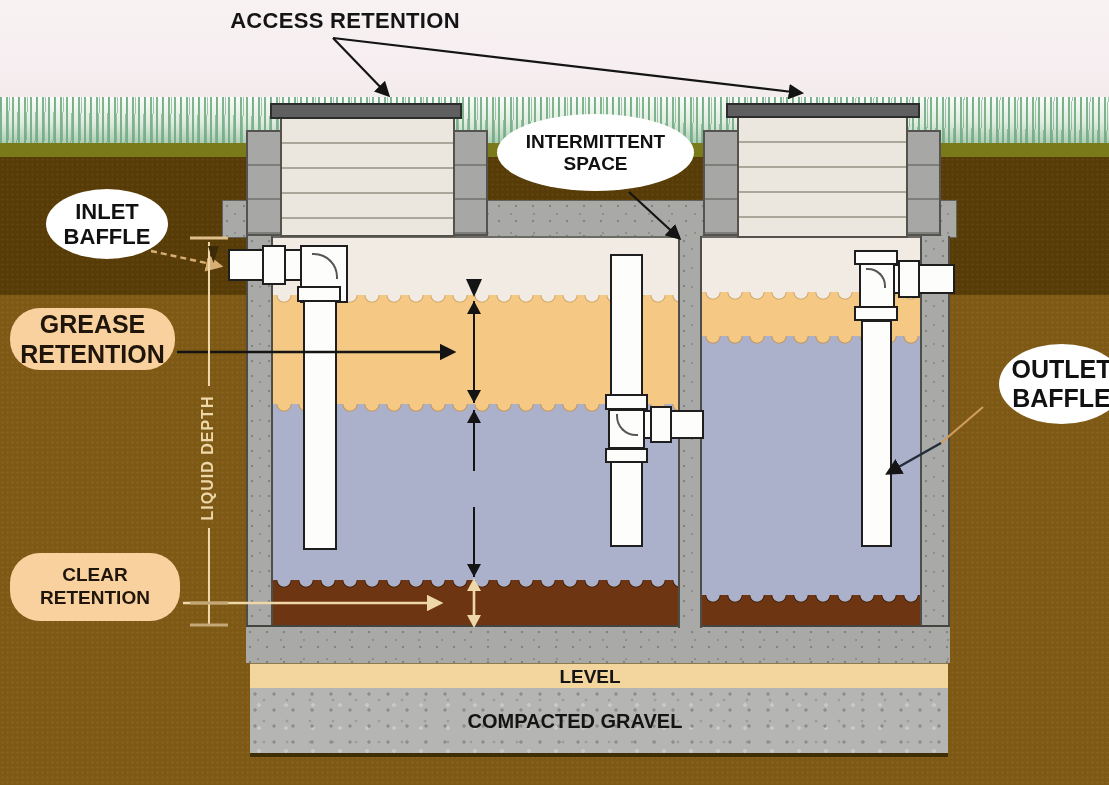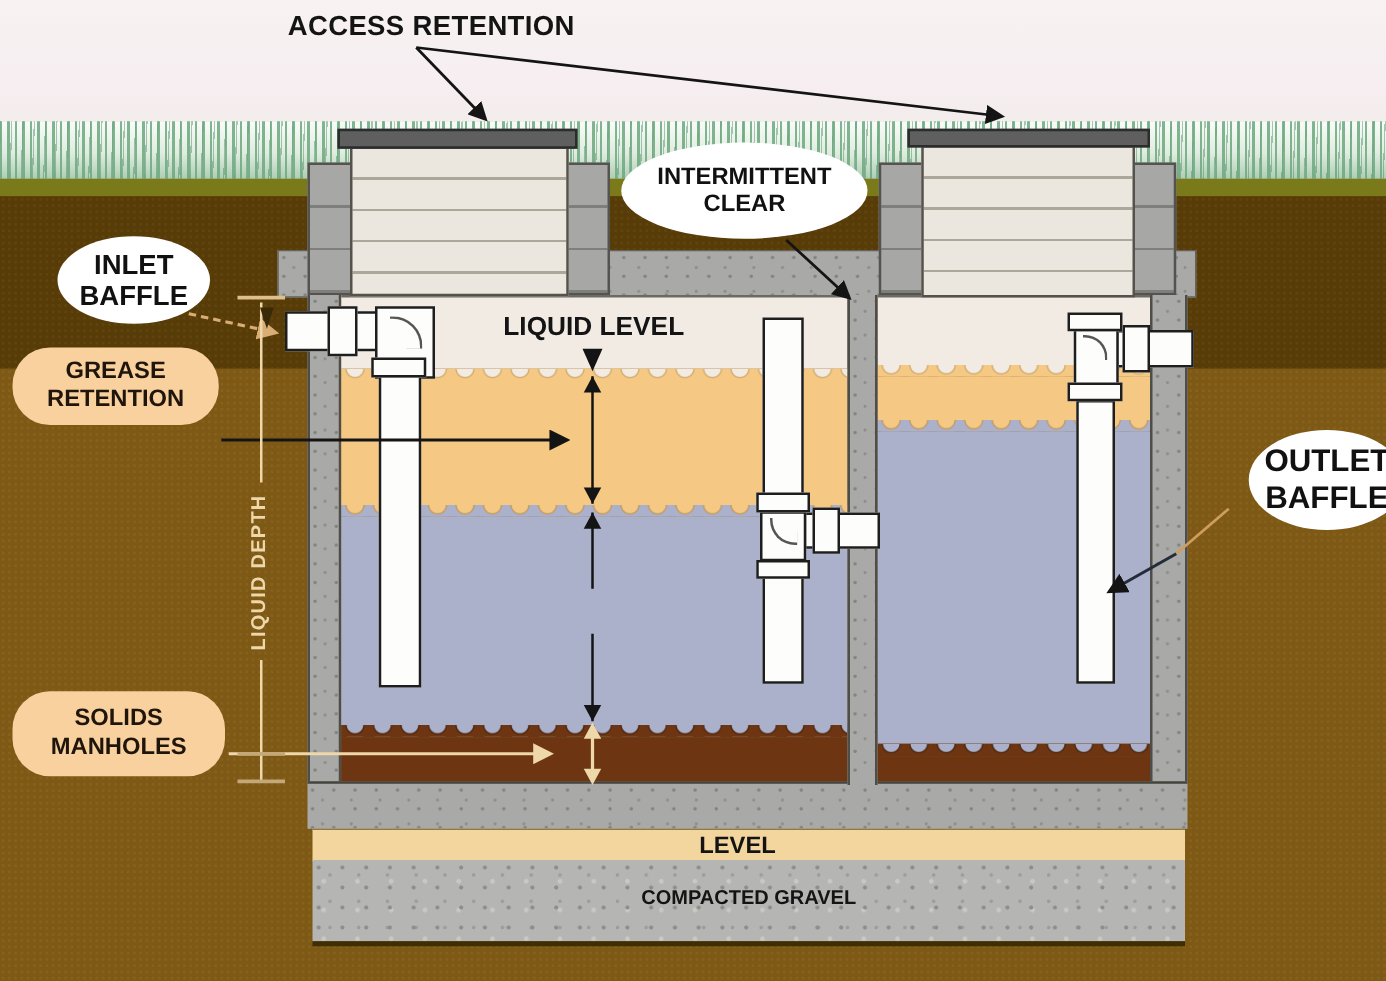--- a/index.html
+++ b/index.html
@@ -198,30 +198,29 @@
     <path d="M190 238 L228 238" stroke="#dfc08c" stroke-width="3" fill="none"></path>
     <path d="M190 603 L228 603" stroke="#c4a878" stroke-width="3" fill="none"></path>
     <path d="M190 625 L228 625" stroke="#c4a878" stroke-width="3" fill="none"></path>
     <polygon points="208,246 219,246 213.5,263" fill="#3a2a08"></polygon>
   </svg>
 
   <div class="lbl" style="left:225px;top:8px;width:240px;font-size:22px;letter-spacing:.3px;">ACCESS RETENTION</div>
 
   <div class="ellipse" style="left:46px;top:189px;width:122px;height:70px;font-size:22px;padding:0 14px;box-sizing:border-box;">INLET BAFFLE</div>
 
-  <div class="ellipse" style="left:497px;top:114px;width:197px;height:77px;font-size:19px;padding:0 30px;box-sizing:border-box;">INTERMITTENT CLEAR</div>
+  <div class="ellipse" style="left:497px;top:114px;width:197px;height:77px;font-size:19px;padding:0 30px;box-sizing:border-box;">INTERMITTENT SPACE</div>
 
   <div class="ellipse" style="left:999px;top:344px;width:125px;height:80px;font-size:25px;padding:0 18px;box-sizing:border-box;">OUTLET BAFFLE</div>
 
-  <div class="tanlbl" style="left:10px;top:278px;width:165px;height:62px;font-size:19px;padding:0 18px;box-sizing:border-box;">GREASE RETENTION</div>
-
-  <div class="tanlbl" style="left:10px;top:553px;width:170px;height:68px;font-size:19px;padding:0 20px;box-sizing:border-box;">SOLIDS MANHOLES</div>
-
-  <div class="lbl" style="left:385px;top:250px;width:180px;font-size:21px;">LIQUID LEVEL</div>
+  <div class="tanlbl" style="left:10px;top:308px;width:165px;height:62px;font-size:25px;padding:0 18px;box-sizing:border-box;">GREASE RETENTION</div>
+
+  <div class="tanlbl" style="left:10px;top:553px;width:170px;height:68px;font-size:19px;padding:0 20px;box-sizing:border-box;">CLEAR RETENTION</div>
+
 
 
   <div class="lbl vtext" style="left:139px;top:448px;width:140px;height:20px;font-size:16px;">LIQUID DEPTH</div>
 
   <div class="lbl" style="left:490px;top:666px;width:200px;font-size:19px;">LEVEL</div>
 
-  <div class="lbl" style="left:474px;top:710px;width:250px;font-size:16px;">COMPACTED GRAVEL</div>
+  <div class="lbl" style="left:450px;top:710px;width:250px;font-size:20px;">COMPACTED GRAVEL</div>
 
 </div>
 
 </body></html>

